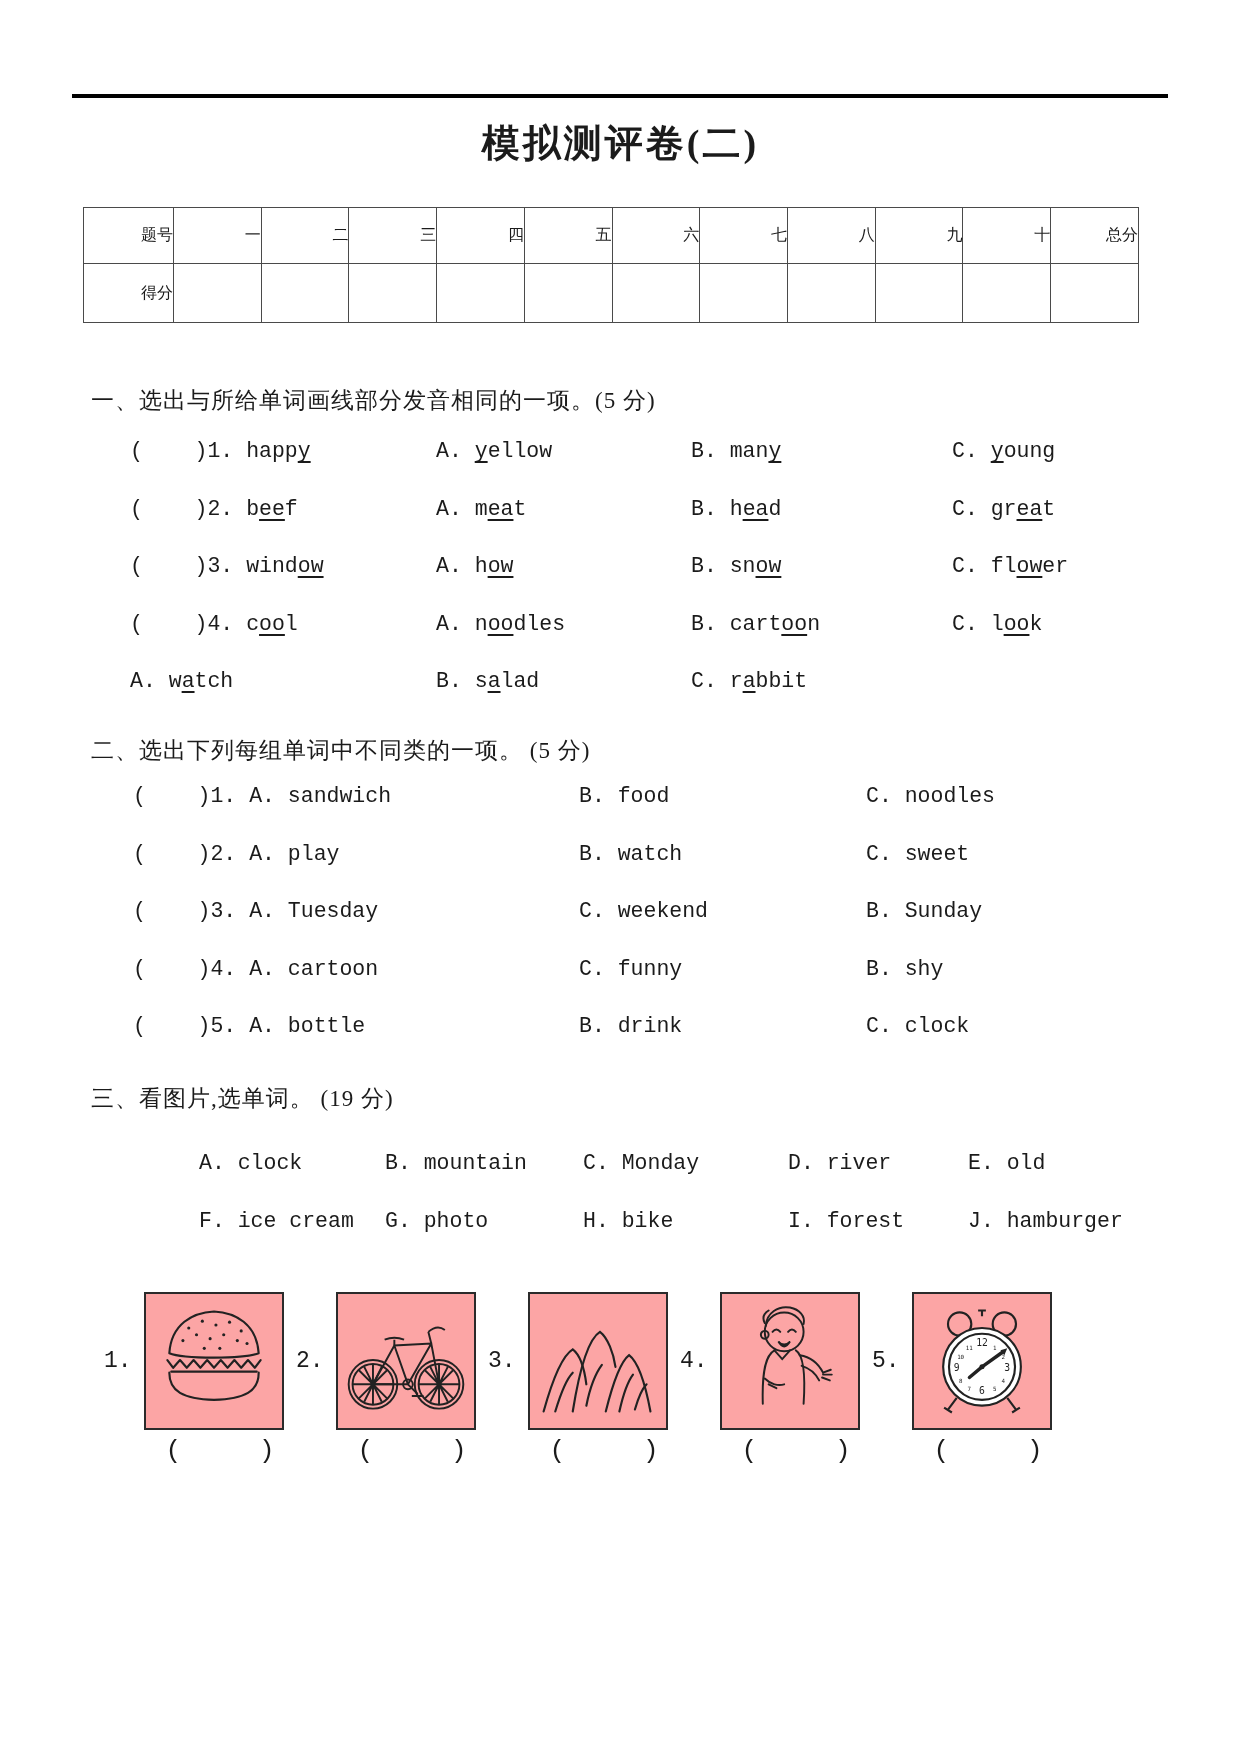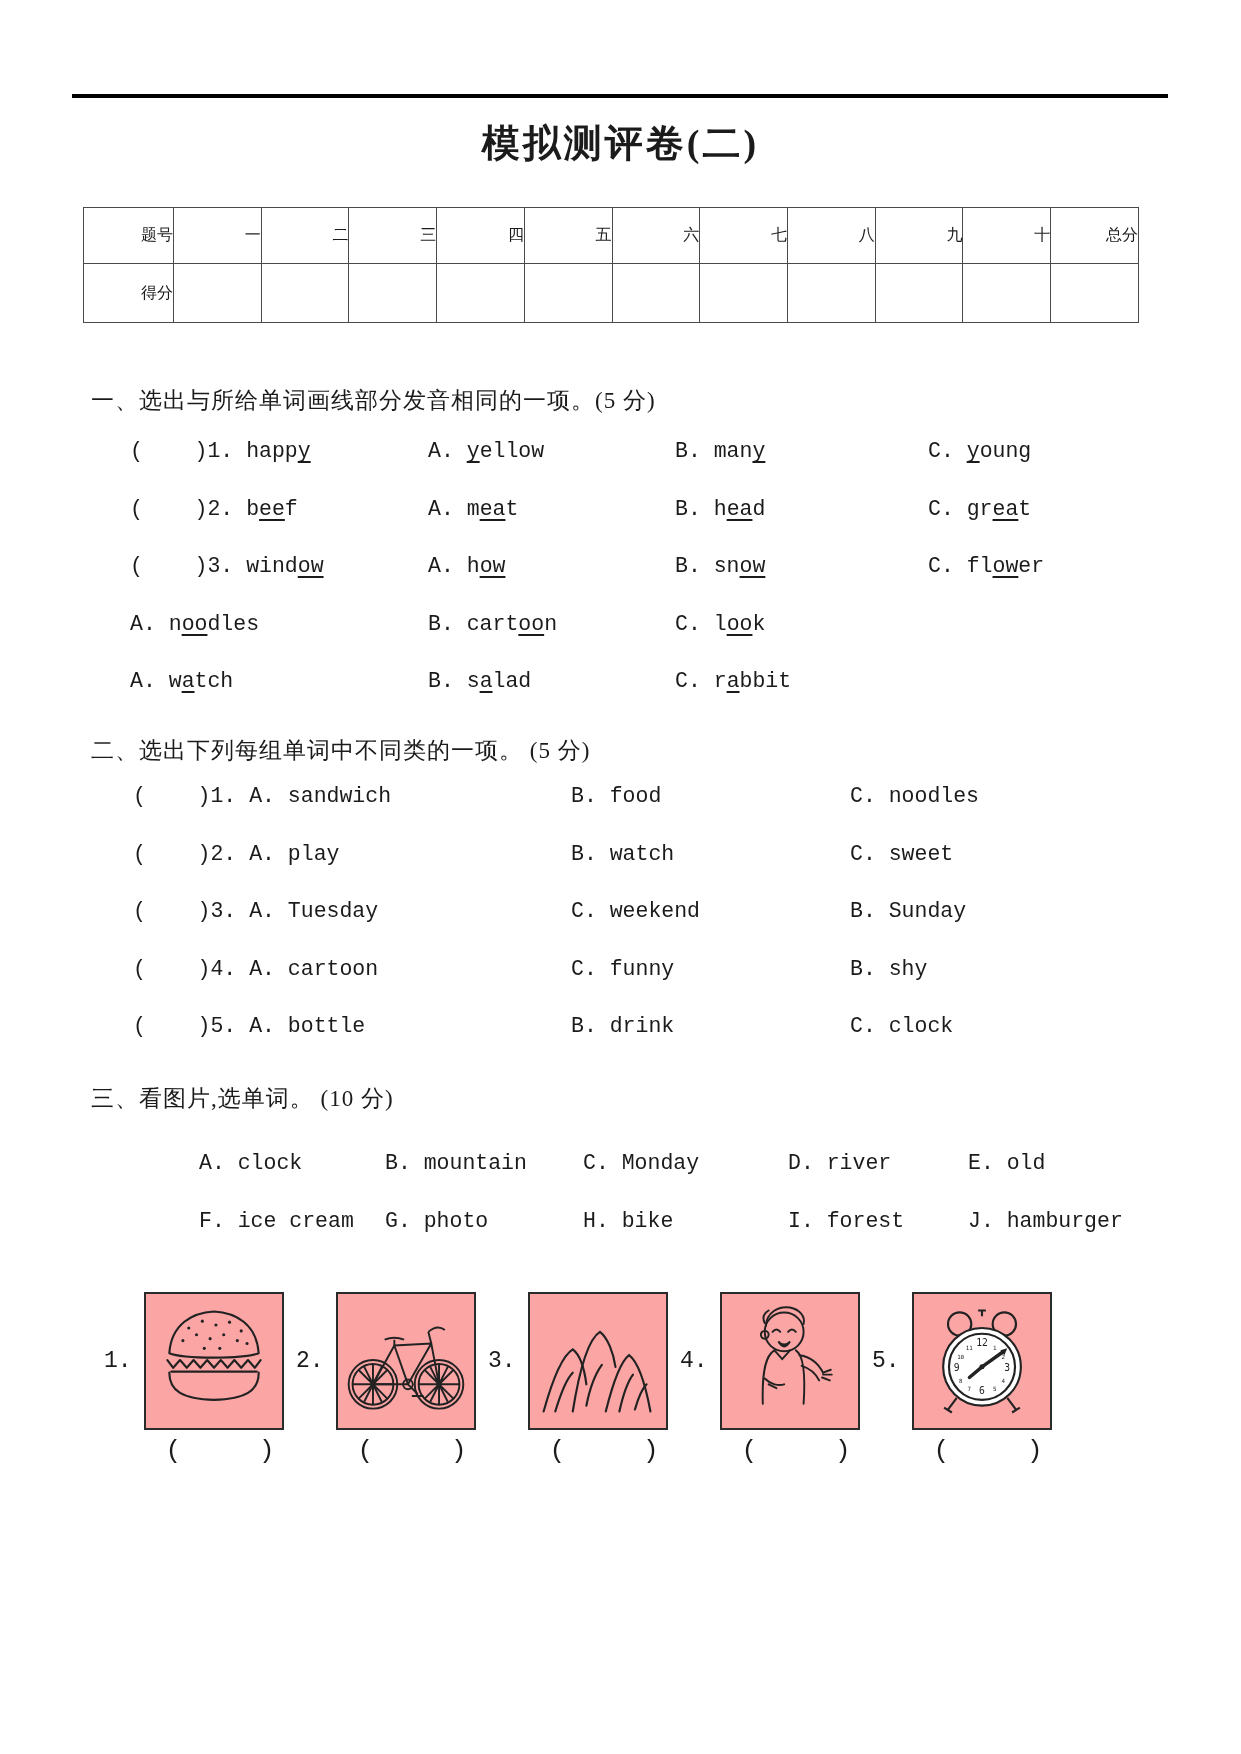--- a/index.html
+++ b/index.html
@@ -27,21 +27,21 @@
   .h2{
     position:absolute;left:75px;margin:16px;font-size:23px;font-weight:400;
     line-height:30px;letter-spacing:1px;white-space:pre;
   }
   #h-sec1{top:370px;}
   #h-sec2{top:720px;}
   #h-sec3{top:1068px;}
   .rows{position:absolute;}
   #s1-rows{left:130px;top:423px;width:1050px;}
   #s2-rows{left:133px;top:768px;width:1050px;}
-  .qrow{display:grid;height:57.5px;line-height:57.5px;font-size:21.5px;white-space:pre;}
+  .qrow{display:grid;height:57.5px;line-height:57.5px;font-size:21.5px;white-space:pre;gap:8px;}
   #s1-rows .qrow{grid-template-columns:298px 247px 253px auto;}
   #s2-rows .qrow{grid-template-columns:438px 279px auto;}
   .ul{text-decoration:underline;text-decoration-thickness:1.6px;text-underline-offset:4px;}
   .ans-bracket{white-space:pre;}
   #bank{left:199px;top:1134px;width:1000px;}
   .bankrow{display:grid;grid-template-columns:186px 198px 205px 180px auto;
     height:58px;line-height:58px;font-size:21.5px;white-space:pre;}
   #pics{position:absolute;left:104px;top:1292px;display:flex;align-items:center;}
   .pic-unit{display:flex;align-items:center;}
   .pic-num{width:40px;font-size:23px;text-align:left;}
@@ -92,34 +92,34 @@
         <td></td>
       </tr>
     </tbody>
 </table>
 
 <h2 class="h2" id="h-sec1">一、选出与所给单词画线部分发音相同的一项。(5 分)</h2>
 <div class="rows mono" id="s1-rows">
     <div class="qrow"><span><span class="ans-bracket">(    )</span><span>1. </span><span>happ<span class="ul">y</span></span></span><span><span>A. </span><span><span class="ul">y</span>ellow</span></span><span><span>B. </span><span>man<span class="ul">y</span></span></span><span><span>C. </span><span><span class="ul">y</span>oung</span></span></div>
     <div class="qrow"><span><span class="ans-bracket">(    )</span><span>2. </span><span>b<span class="ul">ee</span>f</span></span><span><span>A. </span><span>m<span class="ul">ea</span>t</span></span><span><span>B. </span><span>h<span class="ul">ea</span>d</span></span><span><span>C. </span><span>gr<span class="ul">ea</span>t</span></span></div>
     <div class="qrow"><span><span class="ans-bracket">(    )</span><span>3. </span><span>wind<span class="ul">ow</span></span></span><span><span>A. </span><span>h<span class="ul">ow</span></span></span><span><span>B. </span><span>sn<span class="ul">ow</span></span></span><span><span>C. </span><span>fl<span class="ul">ow</span>er</span></span></div>
-    <div class="qrow"><span><span>A. </span><span>n<span class="ul">oo</span>dles</span></span><span><span>B. </span><span>cart<span class="ul">oo</span>n</span></span><span><span>C. </span><span>l<span class="ul">oo</span>k</span></span></div>
+    <div class="qrow"><span><span class="ans-bracket">(    )</span><span>4. </span><span>c<span class="ul">oo</span>l</span></span><span><span>A. </span><span>n<span class="ul">oo</span>dles</span></span><span><span>B. </span><span>cart<span class="ul">oo</span>n</span></span><span><span>C. </span><span>l<span class="ul">oo</span>k</span></span></div>
     <div class="qrow"><span><span>A. </span><span>w<span class="ul">a</span>tch</span></span><span><span>B. </span><span>s<span class="ul">a</span>lad</span></span><span><span>C. </span><span>r<span class="ul">a</span>bbit</span></span></div>
   </div>
 
 <h2 class="h2" id="h-sec2">二、选出下列每组单词中不同类的一项。 (5 分)</h2>
 <div class="rows mono" id="s2-rows">
     <div class="qrow"><span><span class="ans-bracket">(    )</span><span>1. </span><span>A. sandwich</span></span><span>B. food</span><span>C. noodles</span></div>
     <div class="qrow"><span><span class="ans-bracket">(    )</span><span>2. </span><span>A. play</span></span><span>B. watch</span><span>C. sweet</span></div>
     <div class="qrow"><span><span class="ans-bracket">(    )</span><span>3. </span><span>A. Tuesday</span></span><span>C. weekend</span><span>B. Sunday</span></div>
     <div class="qrow"><span><span class="ans-bracket">(    )</span><span>4. </span><span>A. cartoon</span></span><span>C. funny</span><span>B. shy</span></div>
     <div class="qrow"><span><span class="ans-bracket">(    )</span><span>5. </span><span>A. bottle</span></span><span>B. drink</span><span>C. clock</span></div>
   </div>
 
-<h2 class="h2" id="h-sec3">三、看图片,选单词。 (10 分)</h2>
+<h2 class="h2" id="h-sec3">三、看图片,选单词。 (19 分)</h2>
 <div class="rows mono" id="bank">
     <div class="bankrow"><span>A. clock</span><span>B. mountain</span><span>C. Monday</span><span>D. river</span><span>E. old</span></div>
     <div class="bankrow"><span>F. ice cream</span><span>G. photo</span><span>H. bike</span><span>I. forest</span><span>J. hamburger</span></div>
   </div>
 
 <div id="pics">
     <div class="pic-unit">
       <span class="pic-num mono">1.</span>
       <div class="pic-box"><span><svg viewBox="0 0 140 136" xmlns="http://www.w3.org/2000/svg">
             <g fill="none" stroke="#222" stroke-width="2.2" stroke-linecap="round" stroke-linejoin="round">

